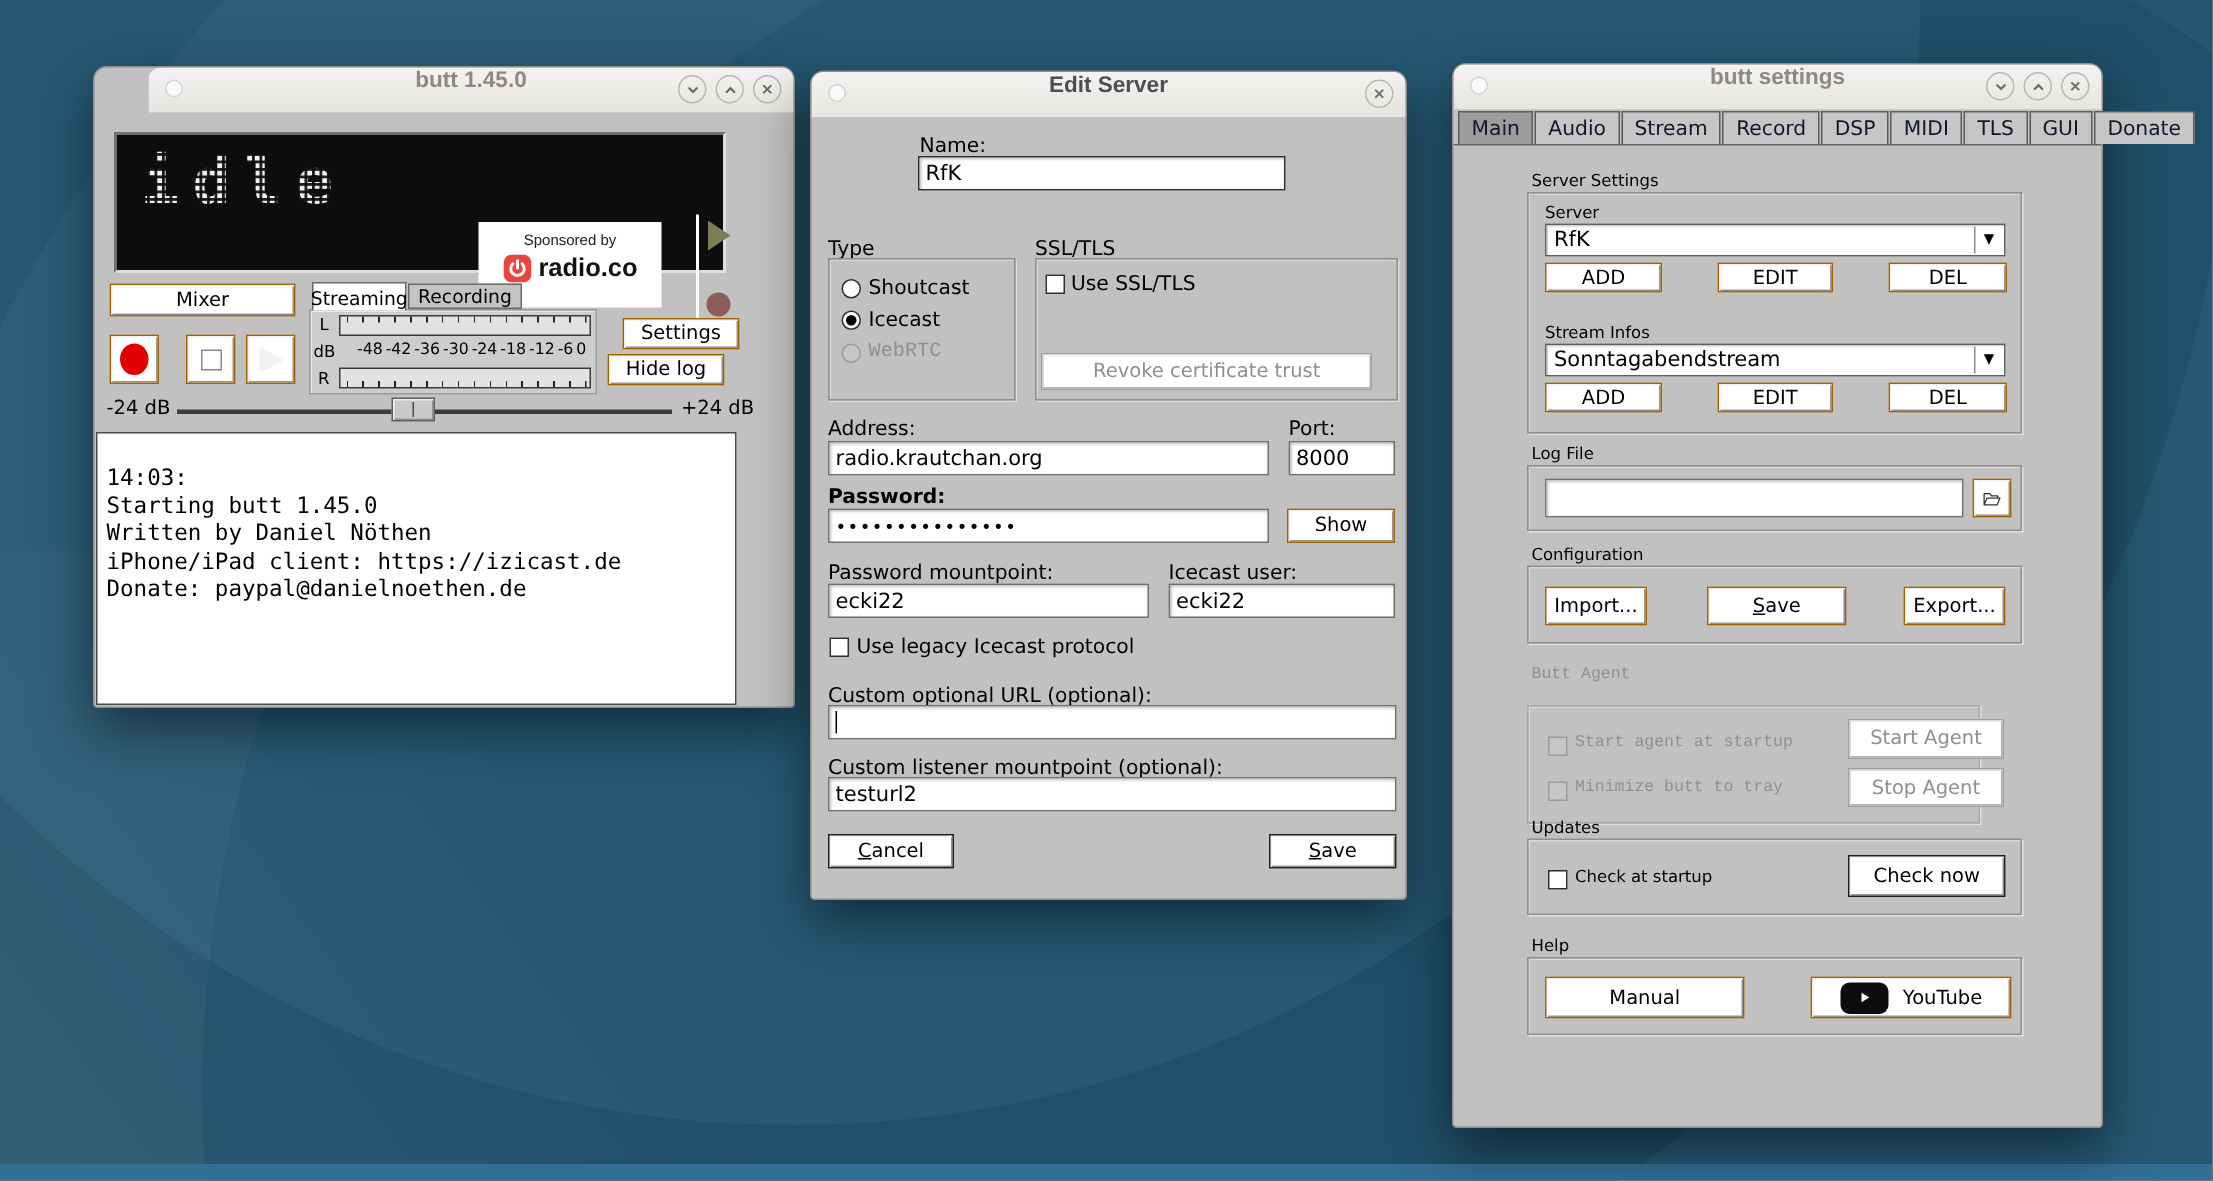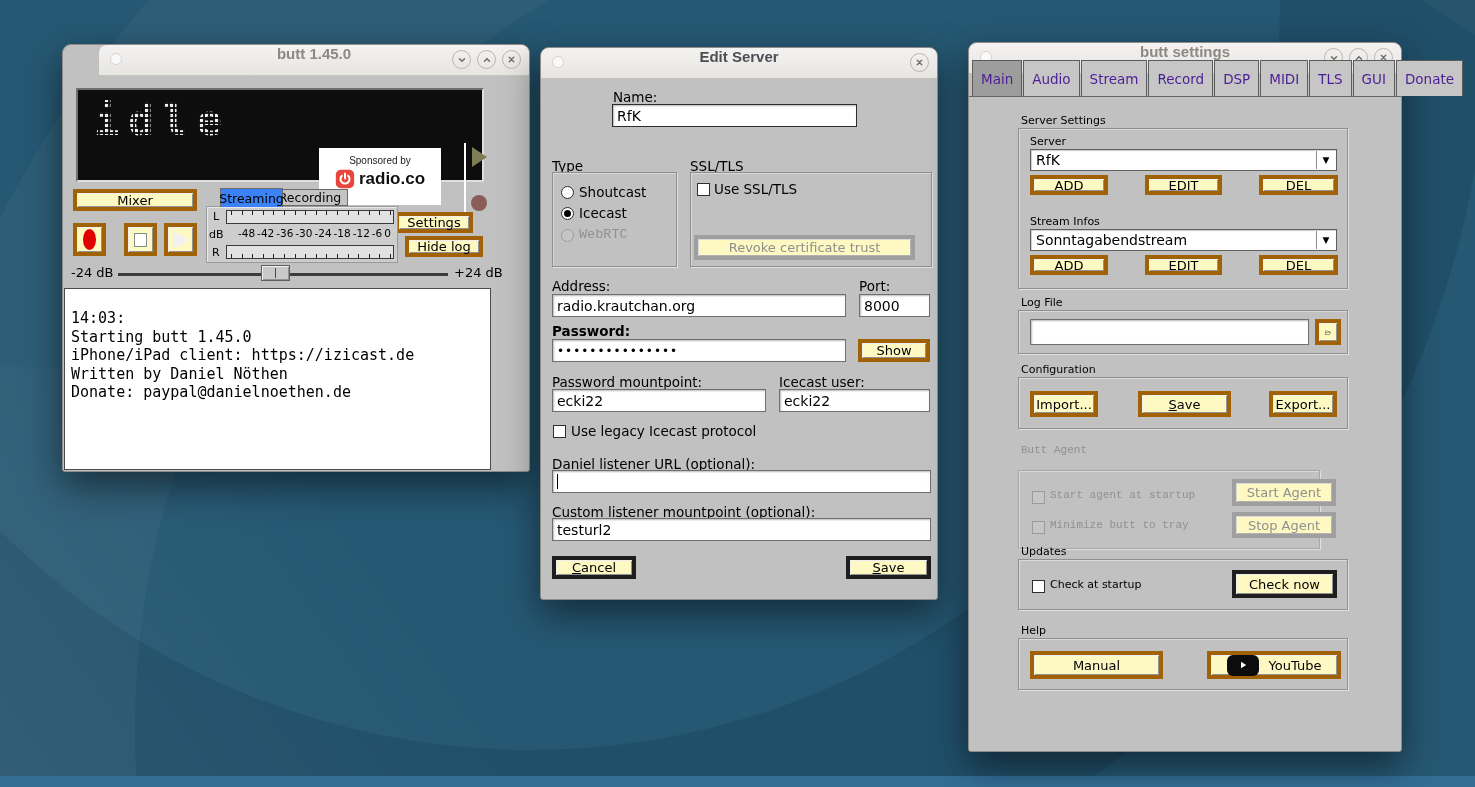--- a/index.html
+++ b/index.html
@@ -14,21 +14,21 @@
   .window{position:absolute;background:#c1c1c1;border:1px solid #8e8c88;border-radius:9px 9px 3px 3px;box-shadow:0 14px 36px rgba(0,0,0,.5);}
   .titlebar{position:relative;height:30px;background:linear-gradient(#f4f3f1,#e7e5e2);border-bottom:1px solid #c6c3bf;border-radius:8px 8px 0 0;}
   .tb-title{position:absolute;left:0;right:0;top:0;text-align:center;line-height:30px;font:bold 15px "Liberation Sans",sans-serif;color:#8d8882;}
   .tb-title.focus{color:#4a4e55;}
   .tb-circle{position:absolute;left:11px;top:8px;width:12px;height:12px;border-radius:50%;background:#fbfafa;border:1px solid #d6d3cf;box-sizing:border-box;}
   .tb-btns{position:absolute;right:8px;top:5px;display:flex;gap:6px;}
   .circle-btn{width:19px;height:19px;border-radius:50%;border:1px solid #b9b6b2;box-sizing:border-box;display:flex;align-items:center;justify-content:center;color:#6f6b66;background:transparent;}
   .circle-btn svg{display:block;}
 
   
-  .btn{position:absolute;background:#fef9c3;border:4px solid #a16207;box-shadow:inset 1px 1px 0 #efefef,inset -1px -1px 0 #929292;font:13px "DejaVu Sans",sans-serif;color:#000;display:flex;align-items:center;justify-content:center;box-sizing:border-box;white-space:nowrap;}
+  .btn{position:absolute;background:#ffffff;border:1px solid #a16207;box-shadow:inset 1px 1px 0 #efefef,inset -1px -1px 0 #929292;font:13px "DejaVu Sans",sans-serif;color:#000;display:flex;align-items:center;justify-content:center;box-sizing:border-box;white-space:nowrap;}
   .btn.default{border-color:#1e1e1e;}
   .btn.disabled{color:#8f8f8f;border-color:#9f9f9f;box-shadow:inset 1px 1px 0 #d9d9d9,inset -1px -1px 0 #b2b2b2;}
   .inputbox{position:absolute;background:#fff;border:1px solid #6f6f6f;box-shadow:inset 1px 1px 2px rgba(0,0,0,.28);font:14px "DejaVu Sans",sans-serif;color:#000;display:flex;align-items:center;padding:0 4px;box-sizing:border-box;white-space:pre;overflow:hidden;}
   .caret{width:1px;height:70%;background:#000;display:inline-block;}
   .glabel{position:absolute;font:13.5px "DejaVu Sans",sans-serif;color:#000;white-space:nowrap;}
   .glabel.small{font-size:11px;}
   .glabel.dis{color:#909090;font-family:Liberation Mono, monospace;}
   .groupbox{position:absolute;border:1px solid #8f8f8f;box-shadow:1px 1px 0 #e0e0e0,inset 1px 1px 0 #d9d9d9;box-sizing:border-box;}
   .check{position:absolute;width:13px;height:13px;background:#fff;border:1px solid #2e2e2e;box-sizing:border-box;}
   .check.dis{border-color:#9b9b9b;background:#c6c6c6;}
@@ -43,41 +43,41 @@
   .display{position:absolute;left:13px;top:43px;width:404px;height:90px;background:#0d0d0d;border:2px solid;border-color:#6f6f6f #dedede #dedede #6f6f6f;box-sizing:content-box;}
   .idle-text{position:absolute;left:16px;top:6px;font:bold 42px "DejaVu Sans Mono",monospace;color:#f2f2f2;letter-spacing:9px;}
   .dot-overlay{position:absolute;left:10px;top:2px;width:160px;height:56px;background:linear-gradient(to right,rgba(13,13,13,.92) 1.6px,transparent 1.6px),linear-gradient(to bottom,rgba(13,13,13,.92) 1.6px,transparent 1.6px);background-size:5px 5px;pointer-events:none;}
   .sponsor{position:absolute;left:241px;top:58px;width:122px;height:57px;background:#fff;display:flex;flex-direction:column;align-items:center;}
   .sponsor .s-label{font:10px "Liberation Sans",sans-serif;color:#222;margin-top:7px;}
   .sponsor .s-brand{display:flex;align-items:center;gap:4px;margin-top:3px;font:bold 17px "Liberation Sans",sans-serif;color:#111;}
   .disp-vline{position:absolute;left:386px;top:53px;width:2px;height:70px;background:#fff;}
   .disp-play{position:absolute;left:394px;top:57px;width:0;height:0;border-left:15px solid #7c7c55;border-top:10px solid transparent;border-bottom:10px solid transparent;}
   .disp-rec{position:absolute;left:393px;top:105px;width:16px;height:16px;border-radius:50%;background:#8a5d58;}
   .mtab{position:absolute;font:12.5px "DejaVu Sans",sans-serif;display:flex;align-items:center;justify-content:center;box-sizing:border-box;}
-  .mtab.active{background:#3b82f6;border:1px solid #6a6a6a;border-bottom:none;z-index:3;margin-left:12px;}
+  .mtab.active{background:#ffffff;border:1px solid #6a6a6a;border-bottom:none;z-index:3;}
   .mtab.inactive{background:#c4c4c4;border:1px solid #6a6a6a;}
   .meterpanel{position:absolute;left:143px;top:161px;width:192px;height:57px;background:#cdcdcd;border:1px solid #9b9b9b;box-shadow:inset 1px 1px 0 #e8e8e8;box-sizing:border-box;z-index:2;}
   .meterlabel{position:absolute;font:11px "DejaVu Sans",sans-serif;color:#000;}
   .meterbar{position:absolute;left:19px;right:3px;height:14px;background:#e2e2e2;border:1px solid #3a3a3a;box-sizing:border-box;}
   .meterbar.top::after{content:"";position:absolute;left:4px;right:2px;top:0;height:4px;background:repeating-linear-gradient(to right,#222 0 1px,transparent 1px 10.6px);}
   .meterbar.bottom::after{content:"";position:absolute;left:4px;right:2px;bottom:0;height:4px;background:repeating-linear-gradient(to right,#222 0 1px,transparent 1px 10.6px);}
   .meterscale{position:absolute;left:19px;right:3px;top:20px;display:flex;justify-content:space-between;padding:0 3px 0 12px;font:10.5px "DejaVu Sans",sans-serif;color:#000;}
   .transport{position:absolute;width:33px;height:33px;}
   .icon-rec{width:21px;height:21px;border-radius:50%;background:#e10000;}
   .icon-stop{width:14px;height:14px;background:#fff;border:1px solid #8a8a8a;box-sizing:border-box;}
   .icon-play{width:0;height:0;border-left:16px solid #f2f2f2;border-top:9px solid transparent;border-bottom:9px solid transparent;}
   .slider-track{position:absolute;left:55px;top:228px;width:330px;height:3px;background:#3c3c3c;}
   .slider-handle{position:absolute;left:198px;top:220px;width:29px;height:16px;background:#c9c9c9;border:1px solid #5f5f5f;box-shadow:inset 1px 1px 0 #efefef,inset -1px -1px 0 #929292;box-sizing:border-box;display:flex;align-items:center;justify-content:center;}
   .slider-handle::after{content:"";width:1px;height:10px;background:#4a4a4a;}
   .slider-label{position:absolute;font:13px "DejaVu Sans",sans-serif;color:#000;}
   .logarea{position:absolute;left:1px;top:243px;width:427px;height:182px;background:#fff;border:1px solid #4a4a4a;box-sizing:border-box;padding:20px 8px 0 6px;font:15px "DejaVu Sans Mono",monospace;color:#000;line-height:18.5px;}
 
   
   .tabrow{position:absolute;left:0;top:30px;width:100%;height:24px;display:flex;align-items:flex-end;padding-left:3px;box-sizing:border-box;border-bottom:1px solid #666;background:#c1c1c1;}
-  .stab{height:36px;border:1px solid #5c5c5c;border-bottom:none;background:#c6c6c6;font:13.5px "DejaVu Sans",sans-serif;padding:0 8px;display:inline-flex;align-items:center;margin-right:1px;box-sizing:border-box;color:#4c1d95;}
+  .stab{height:22px;border:1px solid #5c5c5c;border-bottom:none;background:#c6c6c6;font:13.5px "DejaVu Sans",sans-serif;padding:0 8px;display:inline-flex;align-items:center;margin-right:1px;box-sizing:border-box;color:#0f172a;}
   .stab.active{background:#9d9d9d;}
   .yt-badge{width:32px;height:21px;border-radius:6px;background:#0c0c0c;display:flex;align-items:center;justify-content:center;margin-right:10px;}
 </style>
 </head>
 <body>
 
 <div class="desktop">
   <div class="swirl1"></div>
   <div class="swirl2"></div>
   <div class="swirl3"></div>
@@ -142,43 +142,43 @@
         <span>-30</span>
         <span>-24</span>
         <span>-18</span>
         <span>-12</span>
         <span>-6</span>
         <span>0</span>
       </div>
       <div class="meterbar bottom" style="top:38px;"></div>
     </div>
 
-    <button class="btn" style="left:332px;top:167px;width:78px;height:21px;">Settings</button>
+    <button class="btn" style="left:352px;top:167px;width:78px;height:21px;">Settings</button>
     <button class="btn" style="left:342px;top:191px;width:78px;height:21px;">Hide log</button>
 
     <button class="btn transport" style="left:10px;top:178px;">
         <span class="icon-rec"></span>
       </button>
     <button class="btn transport" style="left:61px;top:178px;">
         <span class="icon-stop"></span>
       </button>
     <button class="btn transport" style="left:101px;top:178px;">
         <span class="icon-play"></span>
       </button>
 
     <span class="slider-label" style="left:8px;top:220px;">-24 dB</span>
     <div class="slider-track"></div>
     <div class="slider-handle"></div>
     <span class="slider-label" style="left:391px;top:220px;">+24 dB</span>
 
     <div class="logarea">
       <div>14:03:</div>
       <div>Starting butt 1.45.0</div>
+      <div>Written by Daniel Nöthen</div>
       <div>iPhone/iPad client: https://izicast.de</div>
-      <div>Written by Daniel Nöthen</div>
       <div>Donate: paypal@danielnoethen.de</div>
     </div>
   </section>
 
   <section class="window" style="left:540px;top:47px;width:396px;height:551px;">
     <header class="titlebar">
       <span class="tb-circle"></span>
       <span class="tb-title focus">Edit Server</span>
       <span class="tb-btns">
         <span class="circle-btn">
@@ -219,21 +219,21 @@
     <button class="btn" style="left:317px;top:291px;width:72px;height:23px;">Show</button>
 
     <span class="glabel" style="left:11px;top:326px;">Password mountpoint:</span>
     <div class="inputbox" style="left:11px;top:341px;width:214px;height:23px;">ecki22</div>
     <span class="glabel" style="left:238px;top:326px;">Icecast user:</span>
     <div class="inputbox" style="left:238px;top:341px;width:151px;height:23px;">ecki22</div>
 
     <span class="check" style="left:12px;top:377px;position:absolute;"></span>
     <span class="glabel" style="left:30px;top:375px;">Use legacy Icecast protocol</span>
 
-    <span class="glabel" style="left:11px;top:408px;">Daniel listener URL (optional):</span>
+    <span class="glabel" style="left:11px;top:408px;">Custom optional URL (optional):</span>
     <div class="inputbox" style="left:11px;top:422px;width:379px;height:23px;"><span class="caret"></span><span></span></div>
 
     <span class="glabel" style="left:11px;top:456px;">Custom listener mountpoint (optional):</span>
     <div class="inputbox" style="left:11px;top:470px;width:379px;height:23px;">testurl2</div>
 
     <button class="btn default" style="left:11px;top:508px;width:84px;height:23px;">
         <span class="u-first">C</span>
         <span>ancel</span>
       </button>
     <button class="btn default" style="left:305px;top:508px;width:85px;height:23px;">

